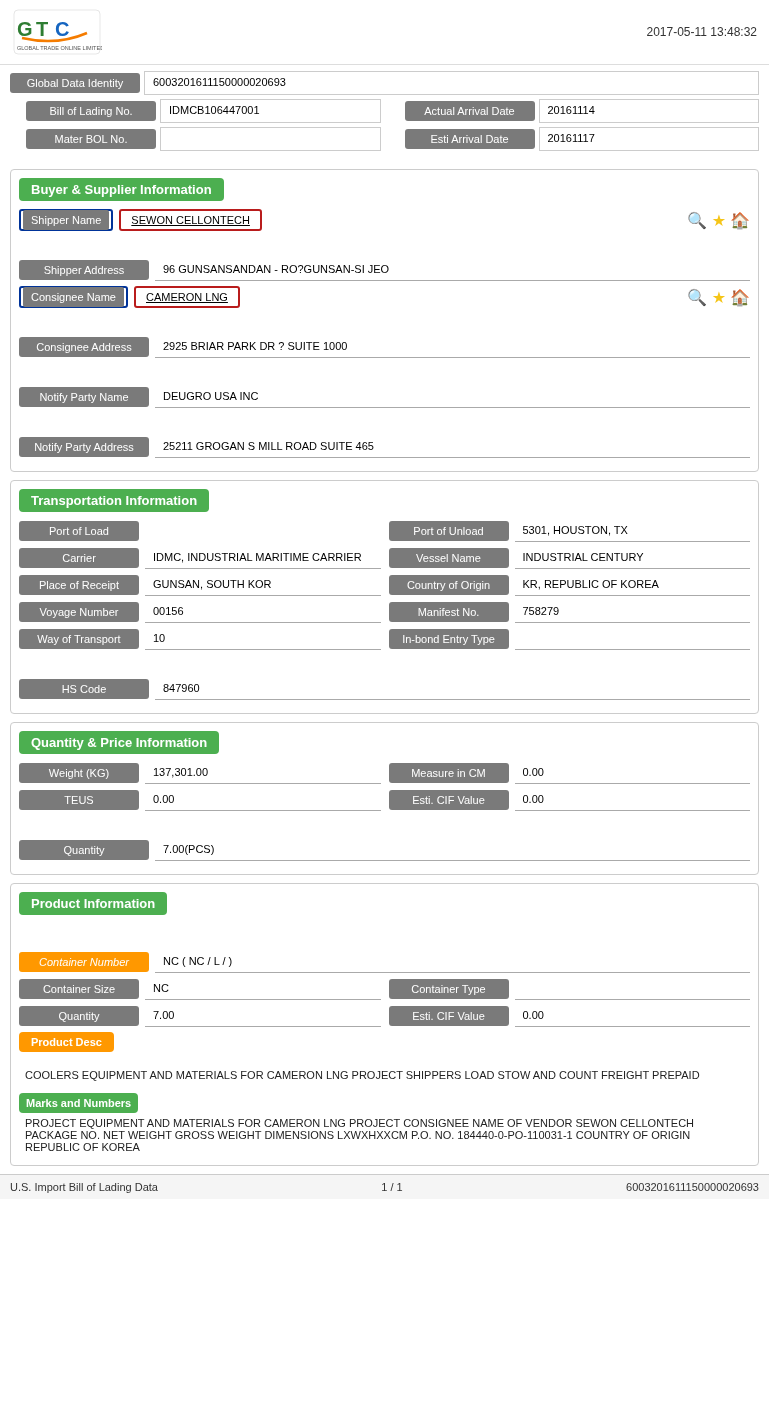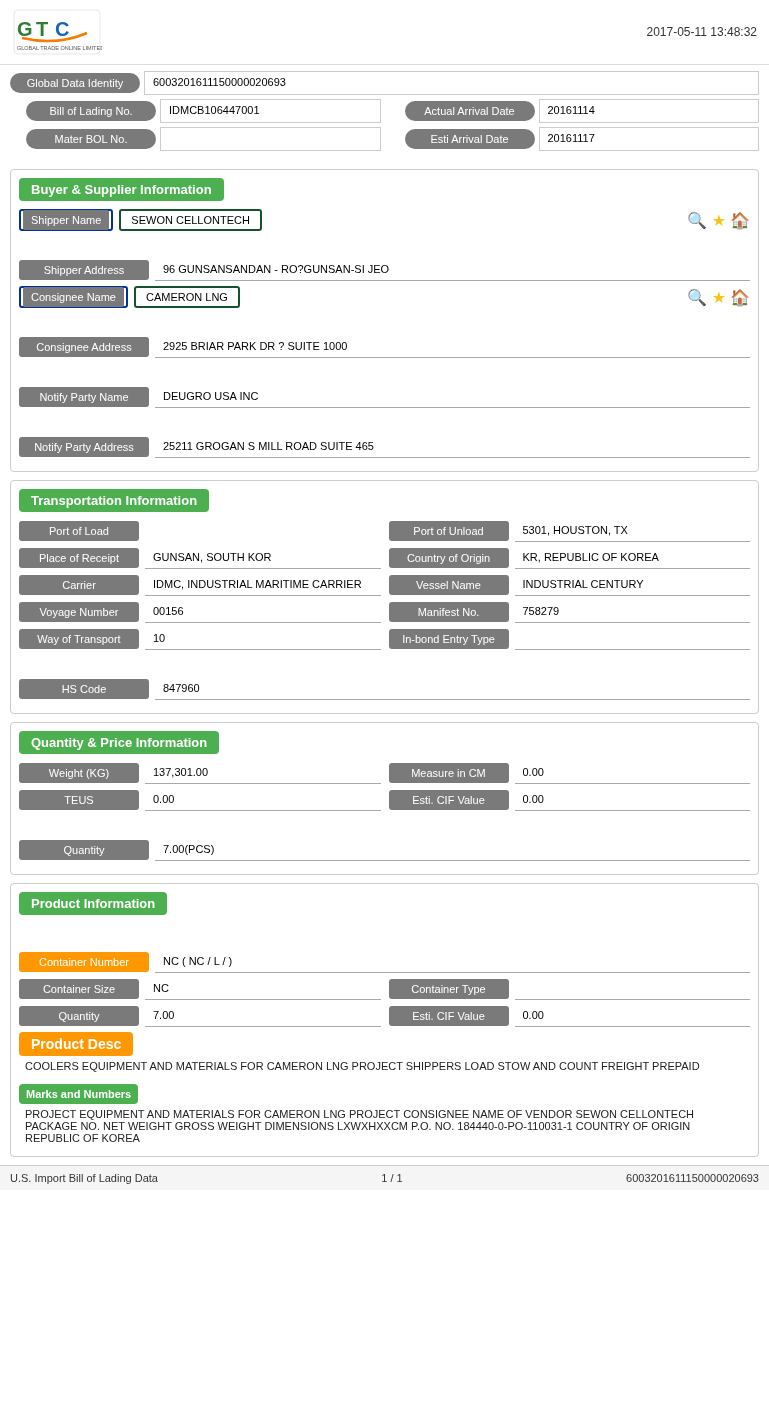--- a/index.html
+++ b/index.html
@@ -4,56 +4,56 @@
   <style>
     * { box-sizing: border-box; margin: 0; padding: 0; }
     body { font-family: Arial, sans-serif; font-size: 12px; background: #fff; width: 769px; }
 
     .header { display: flex; justify-content: space-between; align-items: center; padding: 8px 12px; border-bottom: 1px solid #ddd; }
     .logo { display: flex; align-items: center; }
     .datetime { font-size: 12px; color: #333; }
 
     .top-fields { padding: 6px 10px; }
     .field-row { display: flex; align-items: center; margin-bottom: 4px; }
-    .field-label { background: #7a7a7a; color: #fff; padding: 4px 8px; font-size: 11px; min-width: 130px; text-align: center; border-radius: 10px; }
+    .field-label { background: #7a7a7a; color: #fff; padding: 4px 8px; font-size: 11px; min-width: 130px; text-align: center; border-radius: 3px; }
     .field-value { border: 1px solid #ccc; padding: 4px 8px; font-size: 11px; flex: 1; margin-left: 4px; background: #fff; min-height: 24px; }
     .field-pair { display: flex; flex: 1; align-items: center; padding-left: 16px; }
     .field-pair .field-label { min-width: 130px; }
     .field-pair .field-value { flex: 1; }
     .field-row-double { display: flex; gap: 8px; margin-bottom: 4px; }
 
     .section { border: 1px solid #ccc; margin: 8px 10px; border-radius: 4px; padding: 8px; }
     .section-title { display: inline-block; background: #4caf50; color: #fff; padding: 4px 12px; border-radius: 4px; font-size: 13px; font-weight: bold; margin-bottom: 8px; }
     .section-title.green { background: #4caf50; }
 
     .info-row { display: flex; align-items: center; margin-bottom: 15px; }
     .info-label { background: #7a7a7a; color: #fff; padding: 4px 8px; font-size: 11px; min-width: 130px; text-align: center; border-radius: 3px; flex-shrink: 0; }
-    .info-label.orange { background: #ff9800; }
+    .info-label.orange { background: #ff9800; font-style: italic; }
     .info-value { border-bottom: 1px solid #aaa; padding: 4px 8px; font-size: 11px; flex: 1; margin-left: 6px; min-height: 22px; }
     .info-row-icons { display: flex; align-items: center; justify-content: flex-end; gap: 4px; }
     .icon-search { font-size: 16px; color: #555; cursor: pointer; }
     .icon-star { font-size: 16px; color: #f5c518; cursor: pointer; }
     .icon-home { font-size: 16px; color: #c0392b; cursor: pointer; }
     .shipper-label-box { border: 2px solid #003399; border-radius: 3px; padding: 2px; }
     .shipper-label { background: #7a7a7a; color: #fff; padding: 4px 8px; font-size: 11px; min-width: 126px; text-align: center; border-radius: 2px; }
-    .shipper-value-box { border: 2px solid #14532d; border-radius: 3px; margin-left: 6px; padding: 2px; }
+    .shipper-value-box { border: 2px solid #b91c1c; border-radius: 3px; margin-left: 6px; padding: 2px; text-decoration: underline; }
     .shipper-value { padding: 2px 8px; font-size: 11px; background: #fff; min-width: 130px; }
 
     .double-row { display: flex; gap: 8px; margin-bottom: 5px; }
     .double-pair { display: flex; align-items: center; flex: 1; }
     .double-pair .info-label { min-width: 120px; }
     .double-pair .info-value { flex: 1; }
 
     .full-row { display: flex; align-items: center; margin-bottom: 5px; margin-top: 28px; }
     .full-row .info-label { min-width: 130px; }
     .full-row .info-value { flex: 1; }
 
     .footer-bar { display: flex; justify-content: space-between; align-items: center; padding: 6px 10px; border-top: 1px solid #ccc; background: #f5f5f5; font-size: 11px; color: #333; }
 
-    .product-desc-label { display: inline-block; background: #ff9800; color: #fff; padding: 4px 12px; border-radius: 4px; font-size: 14px; font-weight: bold; margin-bottom: 0; }
+    .product-desc-label { display: inline-block; background: #ff9800; color: #fff; padding: 4px 12px; border-radius: 4px; font-size: 11px; font-weight: bold; margin-bottom: 13px; }
     .product-desc-text { font-size: 11px; color: #222; padding: 4px 6px; margin-bottom: 8px; }
     .marks-label { display: inline-block; background: #4caf50; color: #fff; padding: 4px 7px; border-radius: 4px; font-size: 11px; font-weight: bold; margin-bottom: 0; }
     .marks-text { font-size: 11px; color: #222; padding: 4px 6px; }
 
     .logo-svg { width: 90px; height: 48px; }
   </style>
 </head>
 <body>
 
 <div class="header">
@@ -170,37 +170,37 @@
       <span class="info-label">Port of Load</span>
     </div>
     <div class="double-pair">
       <span class="info-label">Port of Unload</span>
       <span class="info-value">5301, HOUSTON, TX</span>
     </div>
   </div>
 
   <div class="double-row">
     <div class="double-pair">
+      <span class="info-label">Carrier</span>
+      <span class="info-value">IDMC, INDUSTRIAL MARITIME CARRIER</span>
+    </div>
+    <div class="double-pair">
+      <span class="info-label">Vessel Name</span>
+      <span class="info-value">INDUSTRIAL CENTURY</span>
+    </div>
+  </div>
+
+  <div class="double-row">
+    <div class="double-pair">
       <span class="info-label">Place of Receipt</span>
       <span class="info-value">GUNSAN, SOUTH KOR</span>
     </div>
     <div class="double-pair">
       <span class="info-label">Country of Origin</span>
       <span class="info-value">KR, REPUBLIC OF KOREA</span>
-    </div>
-  </div>
-
-  <div class="double-row">
-    <div class="double-pair">
-      <span class="info-label">Carrier</span>
-      <span class="info-value">IDMC, INDUSTRIAL MARITIME CARRIER</span>
-    </div>
-    <div class="double-pair">
-      <span class="info-label">Vessel Name</span>
-      <span class="info-value">INDUSTRIAL CENTURY</span>
     </div>
   </div>
 
   <div class="double-row">
     <div class="double-pair">
       <span class="info-label">Voyage Number</span>
       <span class="info-value">00156</span>
     </div>
     <div class="double-pair">
       <span class="info-label">Manifest No.</span>

